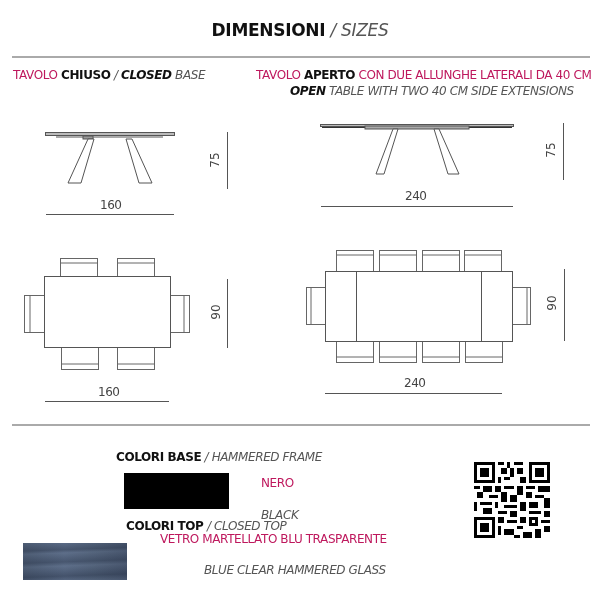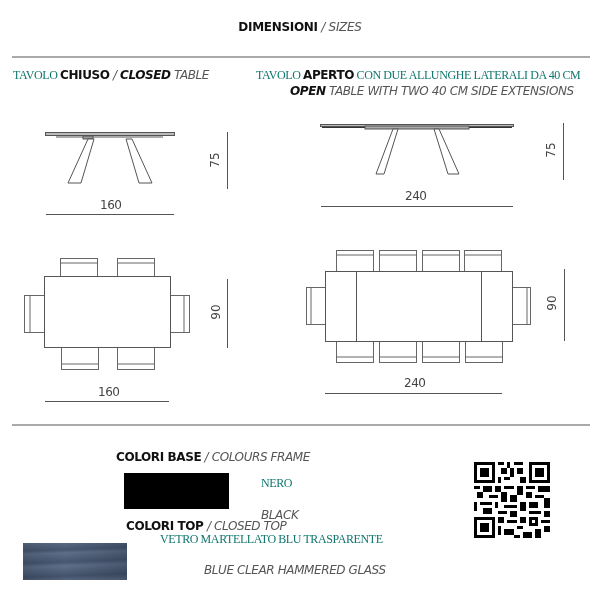--- a/index.html
+++ b/index.html
@@ -1,22 +1,22 @@
 <!DOCTYPE html>
 <html><head>
 <meta charset="utf-8">
 <style>
   html, body { margin:0; padding:0; background:#fff; }
   body { width:600px; height:600px; position:relative; overflow:hidden;
          font-family:"DejaVu Sans", sans-serif; color:#333; }
   .abs { position:absolute; }
-  .title { top:20px; left:0; width:600px; text-align:center; font-size:12px; letter-spacing:-0.3px; }
+  .title { top:20px; left:0; width:600px; text-align:center; font-size:17px; letter-spacing:-0.3px; }
   .b { font-weight:bold; color:#111; }
   .i { font-style:italic; color:#555; }
-  .n { color:#0f766e;font-family:Liberation Serif, serif; }
+  .n { color:#be185d; }
   .rule { height:2px; background:#aaa; left:12px; width:578px; }
   .hdr { font-size:12px; letter-spacing:-0.4px; white-space:nowrap; }
   .dimtxt { font-size:12px; color:#444; letter-spacing:-0.5px; }
   .dimline { background:#555; }
   .vtxt { transform:rotate(-90deg); transform-origin:center; font-size:12px; color:#444; }
   svg { position:absolute; overflow:visible; }
   .lbl { font-size:12px; letter-spacing:-0.4px; white-space:nowrap; }
   .swatch-black { background:#000; }
   .swatch-glass { background:
       linear-gradient(178deg, rgba(30,40,60,.0) 0%, rgba(30,40,60,.35) 20%, rgba(0,0,0,0) 28%, rgba(20,30,50,.3) 50%, rgba(0,0,0,0) 60%, rgba(20,30,50,.35) 85%, rgba(0,0,0,0) 100%),
@@ -26,21 +26,21 @@
 </head>
 <body>
 
 <div class="abs title">
   <span class="b">DIMENSIONI</span><span class="i"> / </span><span class="i">SIZES</span>
 </div>
 
 <div class="abs rule" style="top:56px;"></div>
 
 <div class="abs hdr" style="left:13px; top:68px;">
-  <span class="n">TAVOLO </span><span class="b">CHIUSO</span><span class="i"> / </span><span class="b" style="font-style:italic;">CLOSED</span><span class="i"> TABLE</span>
+  <span class="n">TAVOLO </span><span class="b">CHIUSO</span><span class="i"> / </span><span class="b" style="font-style:italic;">CLOSED</span><span class="i"> BASE</span>
 </div>
 
 <div class="abs hdr" style="left:256px; top:68px;">
   <span class="n">TAVOLO </span><span class="b">APERTO</span><span class="n"> CON DUE ALLUNGHE LATERALI DA 40 CM</span>
 </div>
 <div class="abs hdr" style="left:266px; top:84px;">
   <span class="b" style="font-style:italic;margin-left:24px;">OPEN</span><span class="i"> TABLE  WITH TWO 40 CM SIDE EXTENSIONS</span>
 </div>
 
 <svg style="left:0; top:0;" width="600" height="600">
@@ -129,21 +129,21 @@
   </g>
 </svg>
 <div class="abs dimtxt" style="left:404px; top:376px;">240</div>
 <div class="abs dimline" style="left:325px; top:393px; width:177px; height:1px;"></div>
 <div class="abs dimline" style="left:564px; top:269px; width:1px; height:72px;"></div>
 <div class="abs vtxt" style="left:544px; top:296px;">90</div>
 
 <div class="abs rule" style="top:424px;"></div>
 
 <div class="abs lbl" style="left:116px; top:450px;">
-  <span class="b">COLORI BASE</span><span class="i"> / </span><span class="i">COLOURS FRAME</span>
+  <span class="b">COLORI BASE</span><span class="i"> / </span><span class="i">HAMMERED FRAME</span>
 </div>
 <div class="abs swatch-black" style="left:124px; top:473px; width:105px; height:36px;"></div>
 <div class="abs lbl n" style="left:261px; top:476px;text-align:right;">NERO</div>
 <div class="abs lbl i" style="left:261px; top:492px;margin-top:16px;">BLACK</div>
 
 <div class="abs lbl" style="left:126px; top:519px;">
   <span class="b">COLORI TOP</span><span class="i"> / </span><span class="i">CLOSED TOP</span>
 </div>
 <div class="abs swatch-glass" style="left:23px; top:543px; width:104px; height:37px;"></div>
 <div class="abs lbl n" style="left:160px; top:532px;">VETRO MARTELLATO BLU TRASPARENTE</div>

